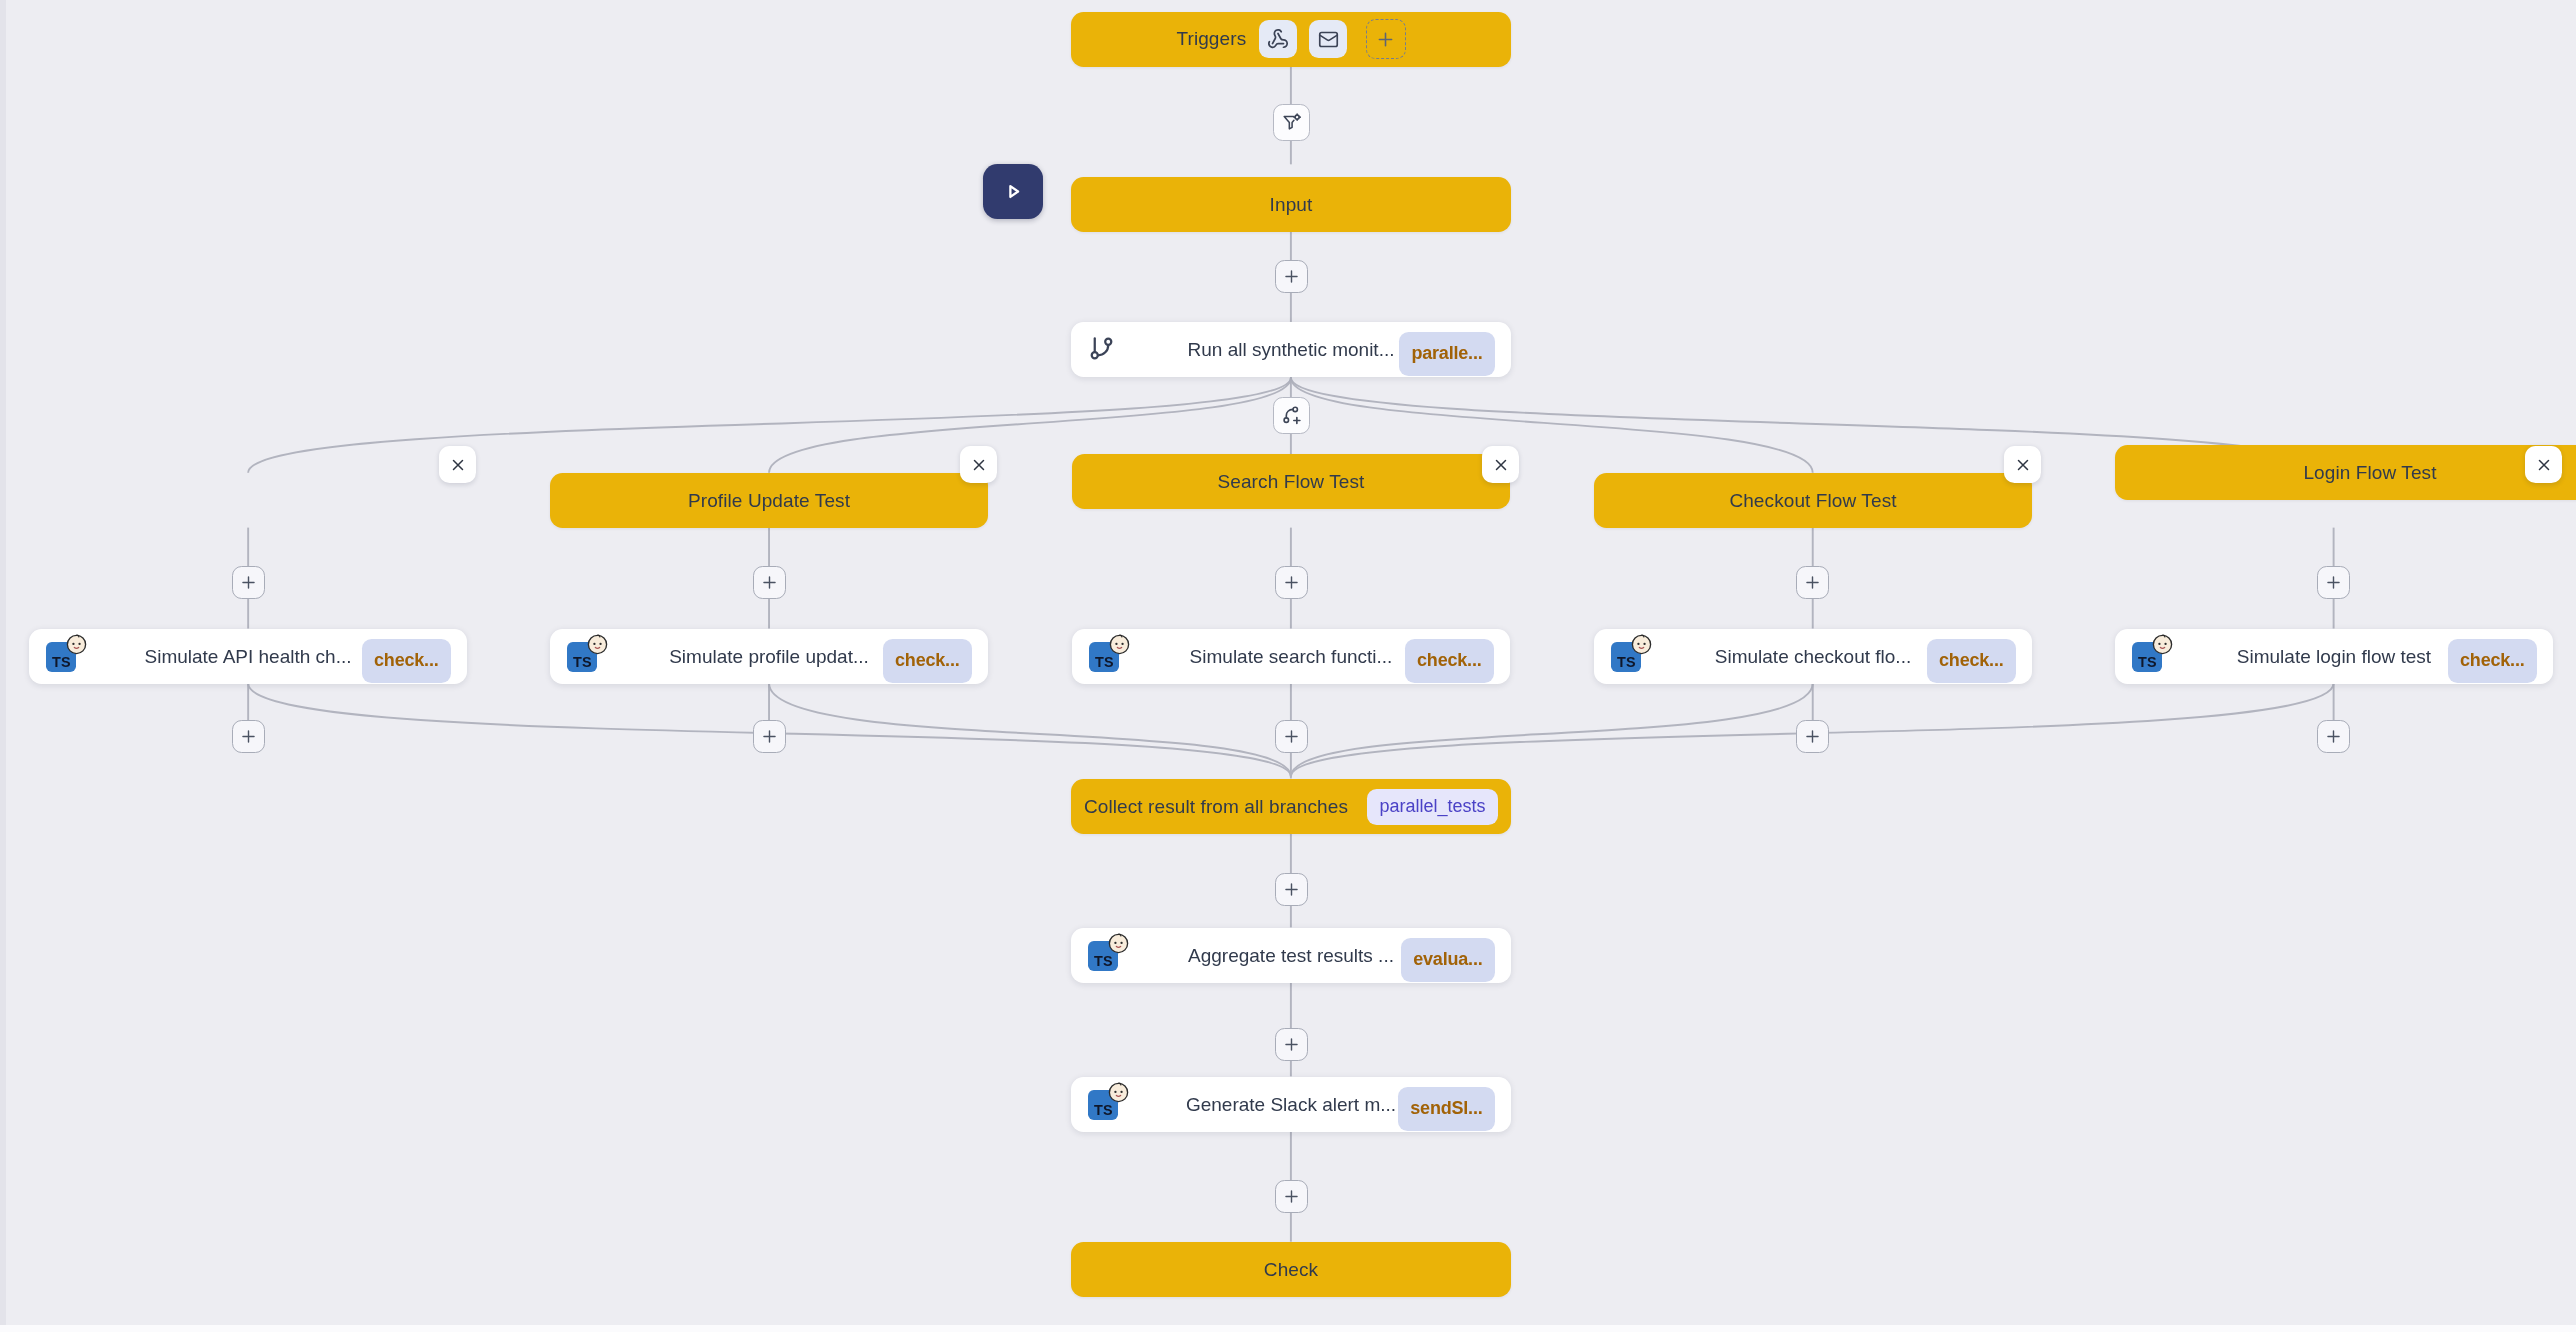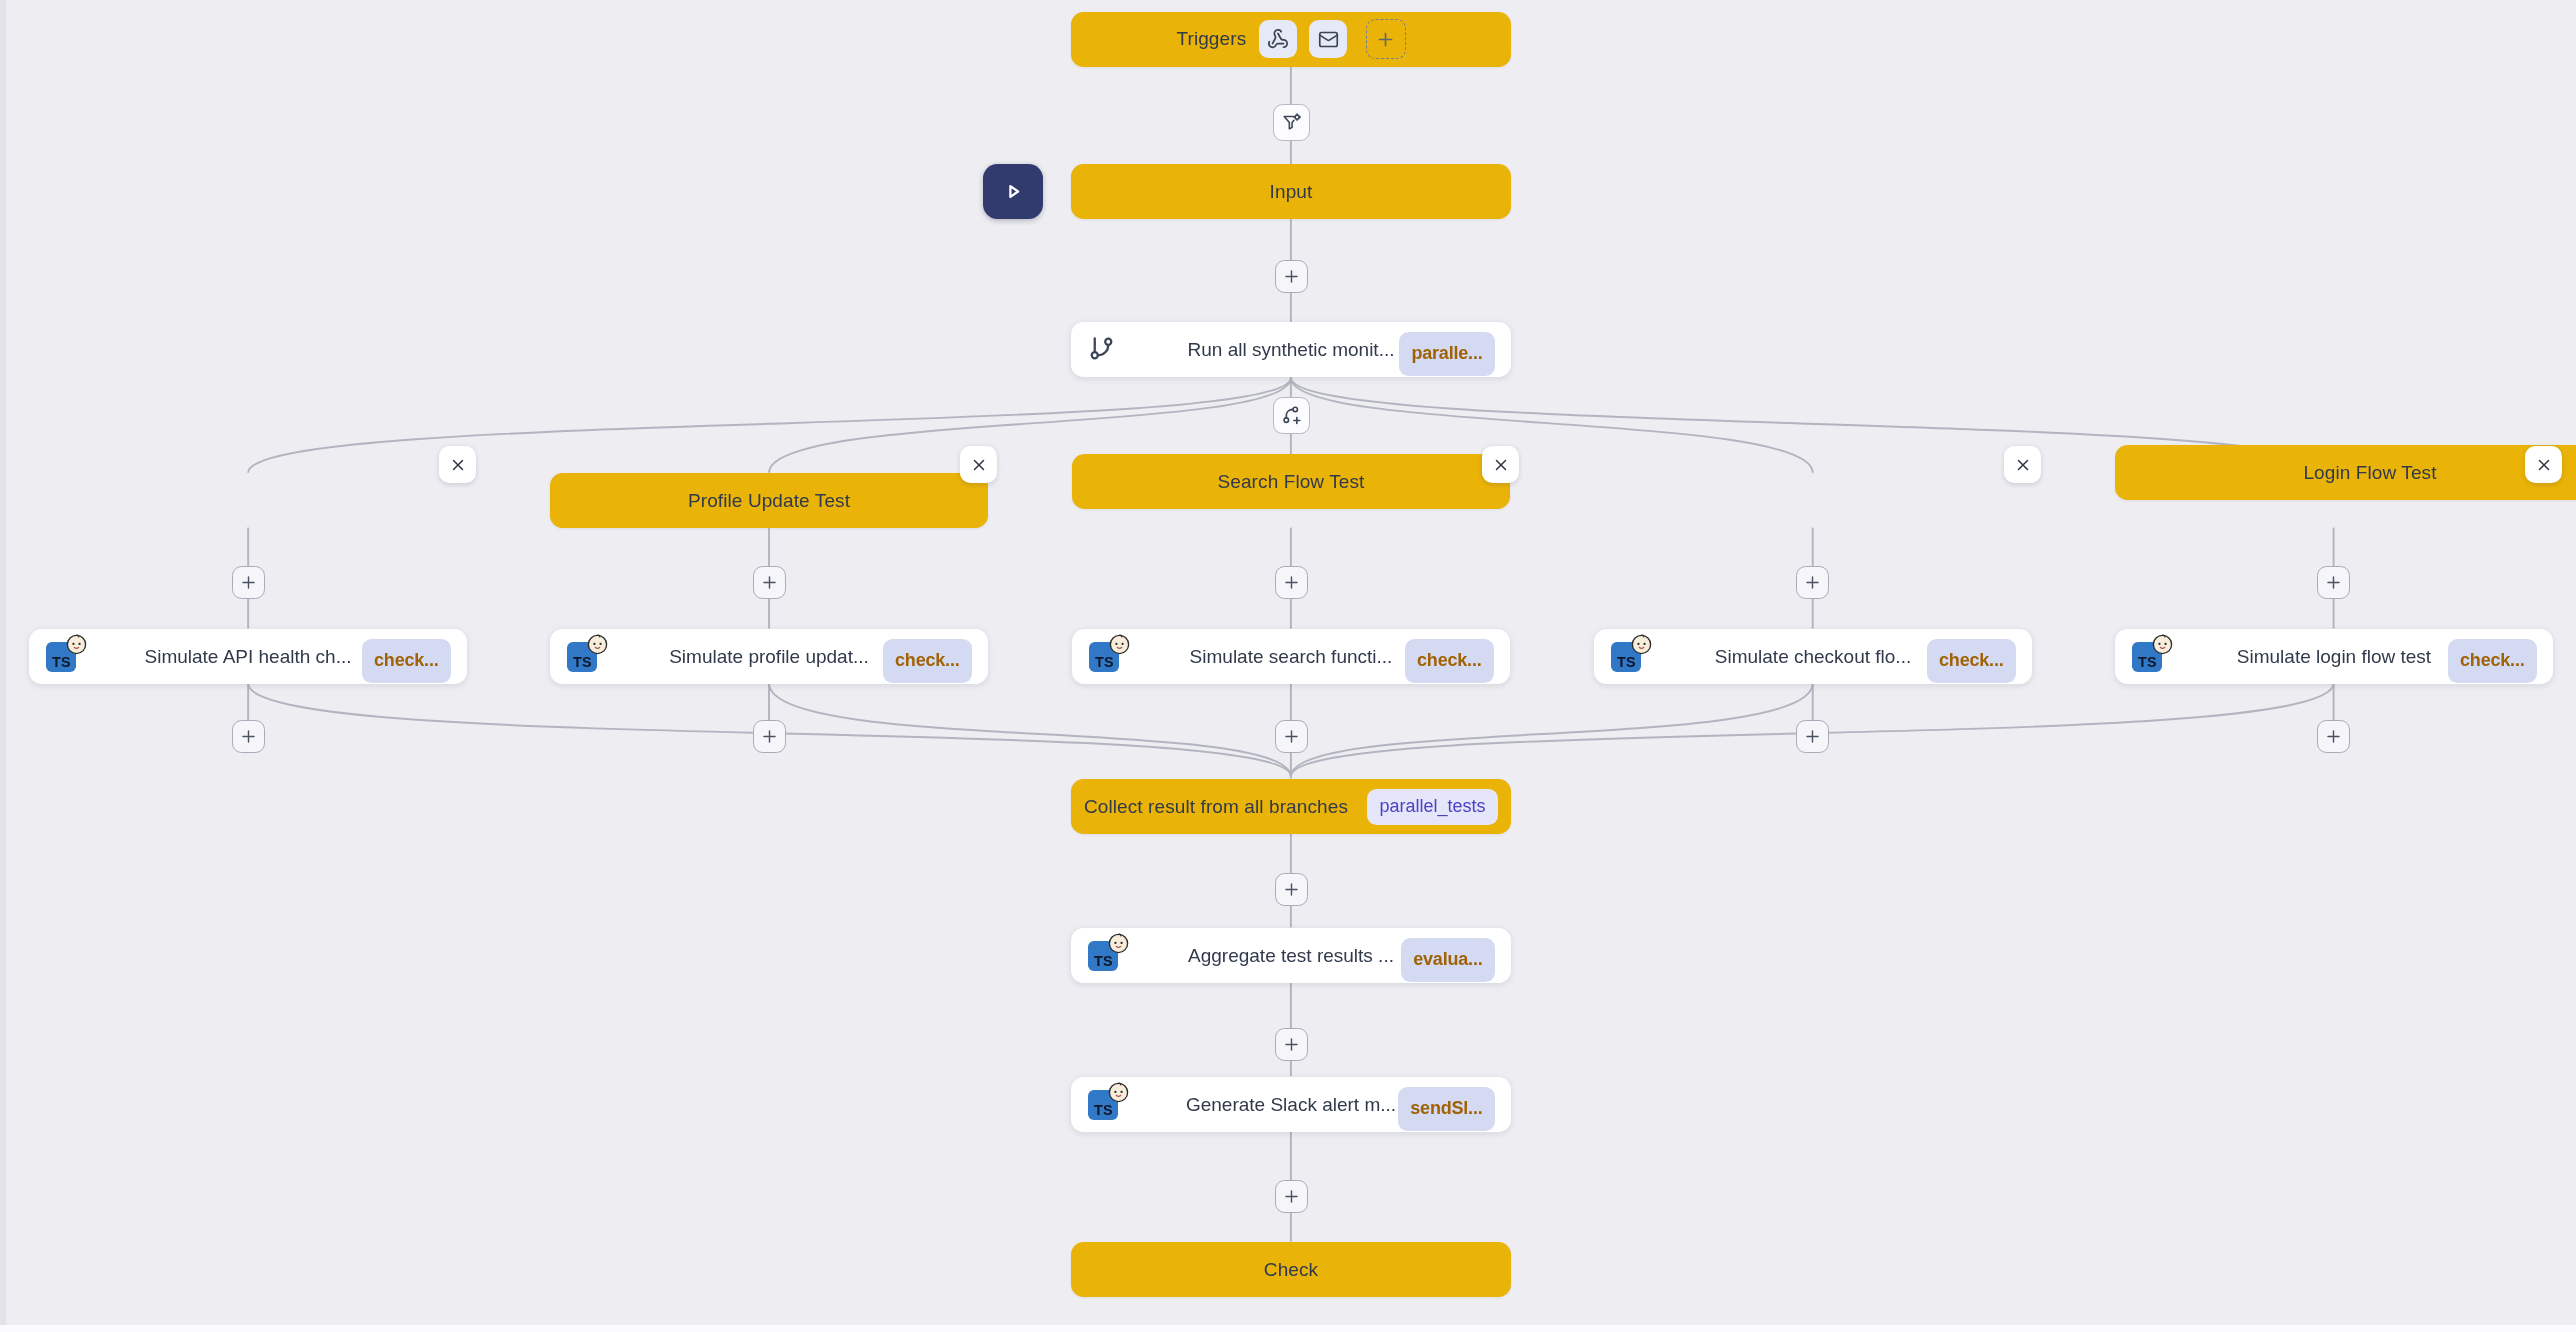--- a/index.html
+++ b/index.html
@@ -93,21 +93,21 @@
       <circle cx="17.6" cy="5.6" r="2.2"></circle>
       <path d="M17.6 2.2v1.1M17.6 7.9v1.1M14.2 5.6h1.1M19.9 5.6h1.1"></path>
     </svg>
   </div>
 
   <div class="play-btn">
     <svg width="25" height="25" viewBox="0 0 24 24" fill="none" stroke="#ffffff" stroke-width="2.2" stroke-linejoin="round">
         <path d="M9 6.8 16.4 12 9 17.2Z"></path>
       </svg>
   </div>
-  <div class="wf-node lav main-col" style="top:164px">
+  <div class="wf-node lav main-col" style="top:177px">
     <span class="node-label">Input</span>
   </div>
 
   <div class="plus-btn" style="left:1275px;top:260px">
     <svg width="19" height="19" viewBox="0 0 24 24" fill="none" stroke="#4a5262" stroke-width="1.8" stroke-linecap="round">
         <path d="M12 5v14M5 12h14"></path>
       </svg>
   </div>
 
   <div class="wf-node white main-col" style="top:322px">
@@ -227,20 +227,23 @@
     </span>
     <span class="task-label">Simulate search functi...</span>
     <span class="badge">check...</span>
   </div>
   <div class="plus-btn" style="left:1275px;top:720px">
     <svg width="19" height="19" viewBox="0 0 24 24" fill="none" stroke="#4a5262" stroke-width="1.8" stroke-linecap="round">
         <path d="M12 5v14M5 12h14"></path>
       </svg>
   </div>
 
+  <div class="wf-node lav" style="left:1594px;top:473px;width:438px">
+    <span class="node-label">Checkout Flow Test</span>
+  </div>
   <div class="close-btn" style="left:2004px;top:446px">
     <svg width="18" height="18" viewBox="0 0 24 24" fill="none" stroke="#2e3542" stroke-width="2" stroke-linecap="round">
         <path d="M6 6l12 12M18 6 6 18"></path>
       </svg>
   </div>
   <div class="plus-btn" style="left:1796px;top:566px">
     <svg width="19" height="19" viewBox="0 0 24 24" fill="none" stroke="#4a5262" stroke-width="1.8" stroke-linecap="round">
         <path d="M12 5v14M5 12h14"></path>
       </svg>
   </div>

